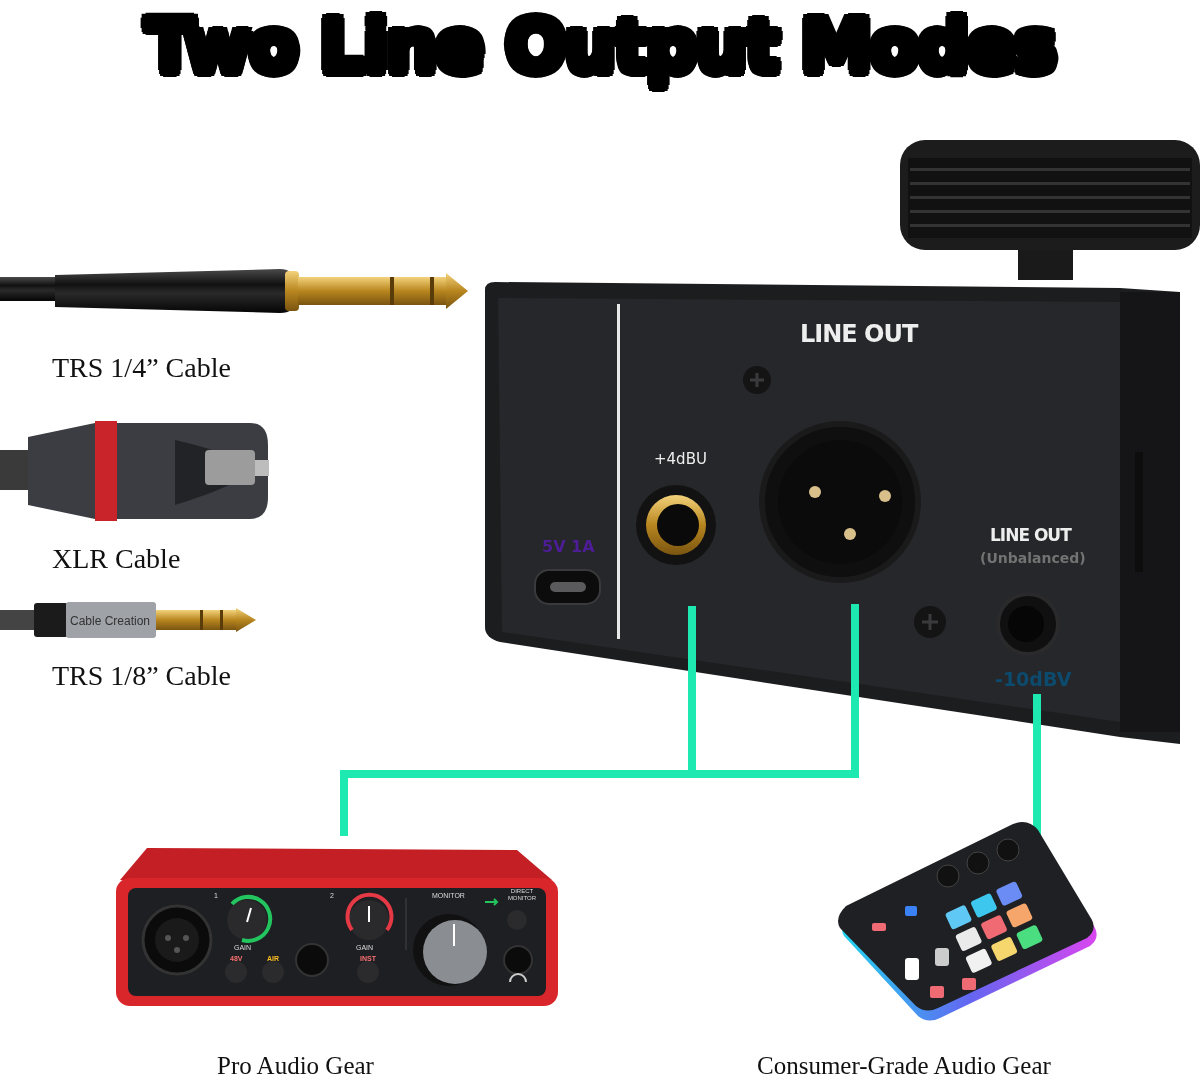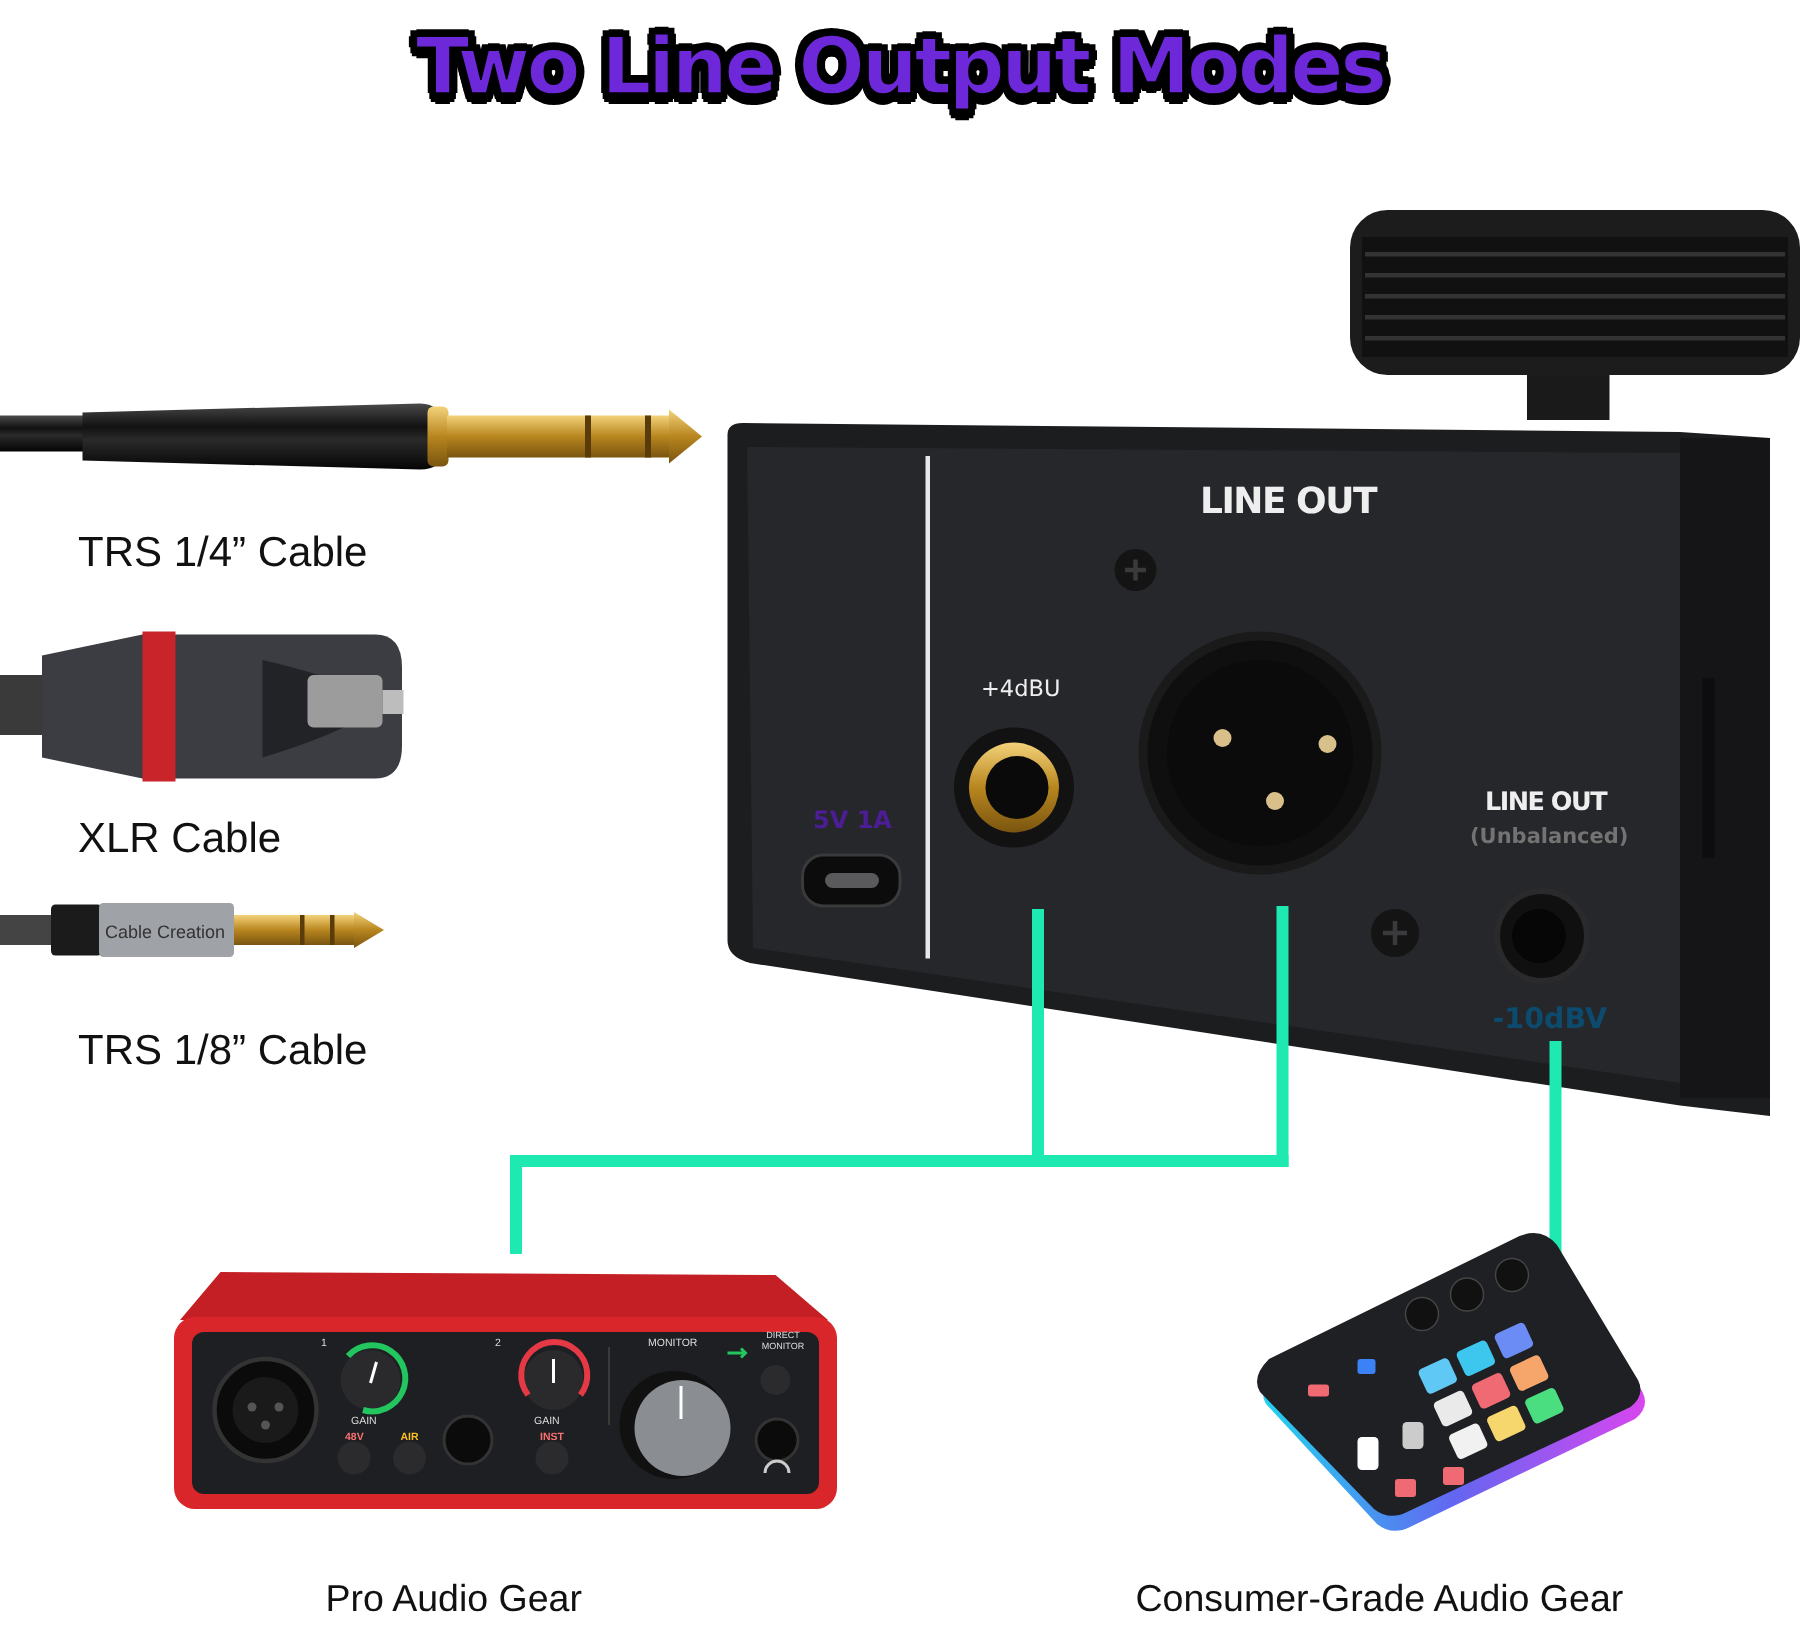--- a/index.html
+++ b/index.html
@@ -2,30 +2,30 @@
 <html><head>
 <meta charset="utf-8">
 <style>
   * { box-sizing: border-box; margin: 0; padding: 0; }
   html, body { width: 1200px; height: 1085px; background: #ffffff; overflow: hidden; }
   body { position: relative; font-family: "Liberation Sans", sans-serif; }
 
   .title {
     position: absolute; left: 0; top: 0; width: 1200px; height: 110px;
     text-align: center; font-family: "DejaVu Sans", sans-serif;
-    font-weight: bold; font-size: 52px; line-height: 90px; color: #6d28d9;
+    font-weight: bold; font-size: 72px; line-height: 90px; color: #000000;
     letter-spacing: -2px;
     text-shadow:
       -4px -4px 0 #000, 4px -4px 0 #000, -4px 4px 0 #000, 4px 4px 0 #000,
       0 -5px 0 #000, 0 5px 0 #000, -5px 0 0 #000, 5px 0 0 #000,
       -3px 6px 0 #000, 3px 6px 0 #000, 0 7px 0 #000;
     -webkit-text-stroke: 1px #000;
   }
 
-  .label { position: absolute; color: #111; font-size: 28px; }
+  .label { position: absolute; color: #111; font-size: 28px; font-family: Liberation Serif, serif; }
   .label.cable { left: 52px; font-size: 28px; }
   .label.gear { font-size: 25px; }
 
   .abs { position: absolute; }
   .line { position: absolute; background: #1de9b0; }
 </style>
 </head>
 <body>
 
 <div class="title">Two Line Output Modes</div>
@@ -67,21 +67,21 @@
 <svg class="abs" style="left:0;top:598px" width="270" height="44">
   <rect x="0" y="12" width="40" height="20" fill="#444"></rect>
   <rect x="34" y="5" width="34" height="34" rx="3" fill="#1b1b1b"></rect>
   <rect x="66" y="4" width="90" height="36" rx="3" fill="#9fa2a6"></rect>
   <text x="110" y="27" font-size="12" text-anchor="middle" fill="#333" font-family="Liberation Sans, sans-serif">Cable Creation</text>
   <rect x="156" y="12" width="80" height="20" fill="url(#gold)"></rect>
   <rect x="200" y="12" width="3" height="20" fill="#5a3b0a"></rect>
   <rect x="220" y="12" width="3" height="20" fill="#5a3b0a"></rect>
   <path d="M236 10 L256 22 L236 34 Z" fill="url(#gold)"></path>
 </svg>
-<div class="label cable" style="top:684px">TRS 1/8” Cable</div>
+<div class="label cable" style="top:660px">TRS 1/8” Cable</div>
 
 <svg class="abs" style="left:900px;top:130px" width="300" height="160">
   <rect x="0" y="10" width="300" height="110" rx="25" fill="#1c1c1c"></rect>
   <rect x="8" y="28" width="284" height="80" fill="#111"></rect>
   <g fill="#333">
     <rect x="10" y="38" width="280" height="3"></rect>
       <rect x="10" y="52" width="280" height="3"></rect>
     <rect x="10" y="66" width="280" height="3"></rect>
       <rect x="10" y="80" width="280" height="3"></rect>
     <rect x="10" y="94" width="280" height="3"></rect>

